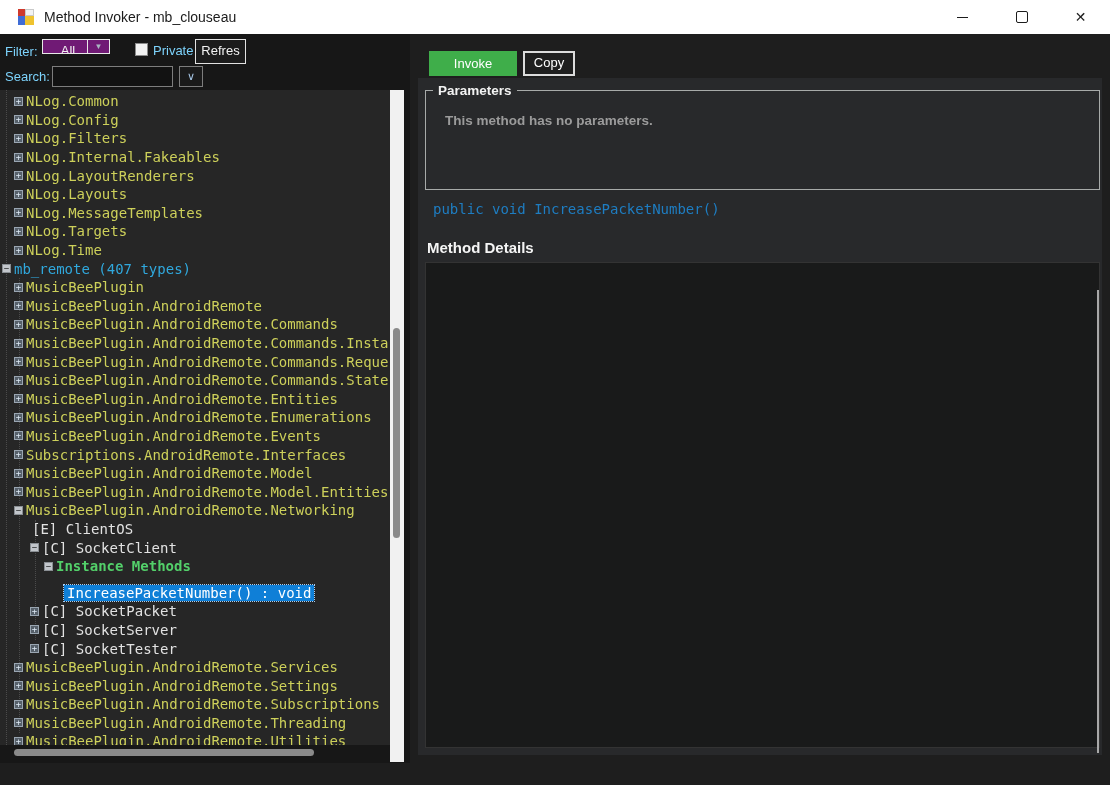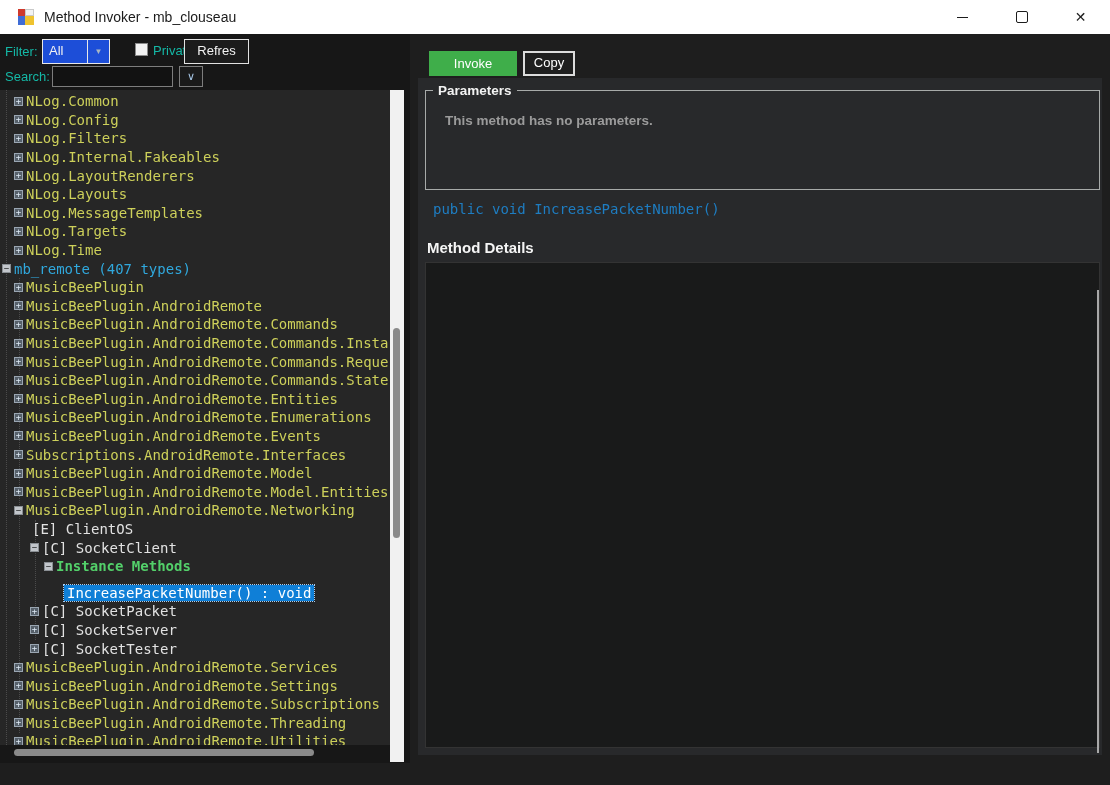--- a/index.html
+++ b/index.html
@@ -15,28 +15,28 @@
   .ic-bl{background:#3f6cd6;}.ic-br{background:#efc32f;}
   .title-text{left:44px;top:0;height:34px;line-height:34px;font-size:14px;color:#1b1b1b;}
   .win-controls{right:0;top:0;height:34px;display:flex;}
   .wc{width:59px;height:34px;display:flex;align-items:center;justify-content:center;}
   .glyph-min{width:11px;height:1px;background:#1c1c1c;}
   .glyph-max{width:10px;height:10px;border:1.2px solid #1c1c1c;border-radius:2px;}
   .glyph-close{font-size:14px;color:#1c1c1c;line-height:14px;}
 
   
   .left-bg{left:0;top:34px;width:410px;height:729px;background:#171717;}
-  .lbl{color:#14b8a6;font-size:13px;}
+  .lbl{color:#7dd3fc;font-size:13px;}
   .filter-label{left:5px;top:40px;height:24px;line-height:24px;}
-  .combo{left:42px;top:39px;width:68px;height:25px;border:1.5px solid #e8e8e8;background:#1d4ed8;box-sizing:border-box;display:flex;}
+  .combo{left:42px;top:39px;width:68px;height:15px;border:1.5px solid #e8e8e8;background:#701a75;box-sizing:border-box;display:flex;text-align:center;}
   .combo-value{flex:1;line-height:22px;padding-left:6px;font-size:13px;color:#f2f2f2;overflow:hidden;}
   .combo-arrow{width:21px;border-left:1.5px solid #e8e8e8;display:flex;align-items:center;justify-content:center;color:#a9b6c2;font-size:8px;}
   .checkbox{left:135px;top:43px;width:13px;height:13px;background:#f2f2f2;border:1px solid #8a8a8a;box-sizing:border-box;}
   .private-label{left:153px;top:40px;height:22px;line-height:22px;}
-  .btn-refresh{left:184px;top:39px;width:65px;height:25px;border:1.5px solid #e2e2e2;background:#1c1c1c;
+  .btn-refresh{left:195px;top:39px;width:51px;height:25px;border:1.5px solid #e2e2e2;background:#1c1c1c;
     box-sizing:border-box;color:#f2f2f2;font-size:13px;text-align:center;line-height:21px;overflow:hidden;white-space:nowrap;}
   .search-label{left:5px;top:66px;height:21px;line-height:21px;}
   .search-input{left:52px;top:66px;width:121px;height:21px;border:1px solid #7d7d7d;background:#121212;
     box-sizing:border-box;color:#e8e8e8;font-size:12px;padding:0 4px;outline:none;}
   .btn-search-drop{left:179px;top:66px;width:24px;height:21px;border:1px solid #7d7d7d;background:#1a1a1a;
     box-sizing:border-box;display:flex;align-items:center;justify-content:center;color:#a8c8e8;font-size:11px;line-height:11px;}
 
   
   .tree{left:0;top:90px;width:390px;height:655px;background:#262626;overflow:hidden;padding-top:2px;box-sizing:border-box;}
   .guide{position:absolute;width:0;border-left:1px dotted #4b4b4b;}

